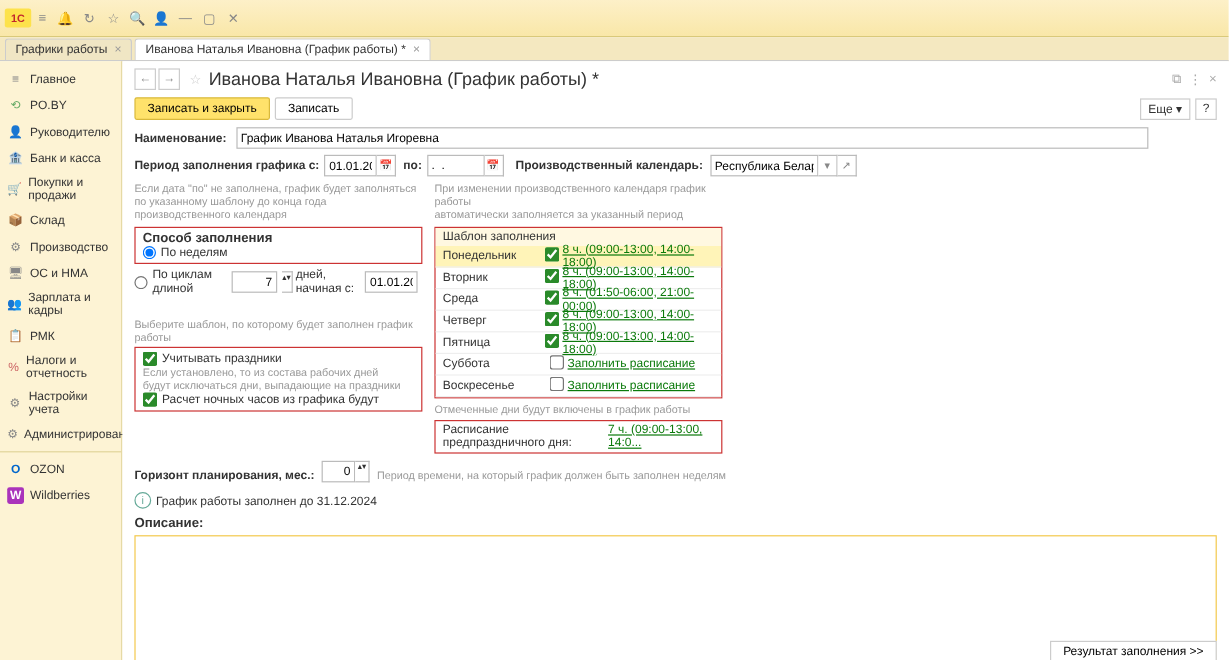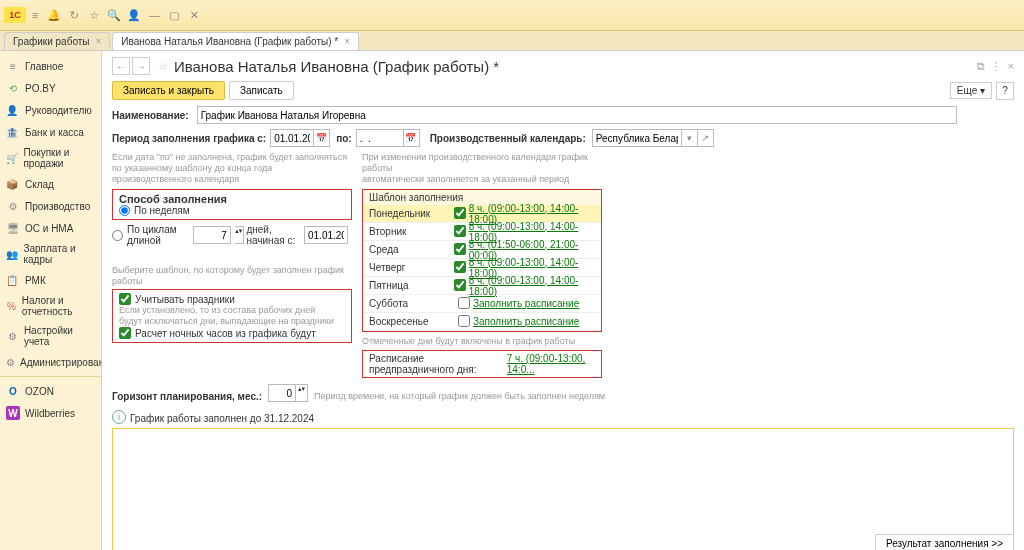--- a/index.html
+++ b/index.html
@@ -291,17 +291,18 @@
       <span class="step">▴▾</span>
       <span style="width:6px"></span>
       <span class="hint">Период времени, на который график должен быть заполнен неделям</span>
     </div>
 
     <div class="info-row">
       <span class="info-icon">i</span>
       <span>График работы заполнен до 31.12.2024</span>
     </div>
 
+    <div class="lbl" style="margin-top:6px">Описание:</div>
     <div class="desc-area"></div>
 
     <button class="footer-btn">Результат заполнения &gt;&gt;</button>
   </div>
 </div>
 
 </body></html>

